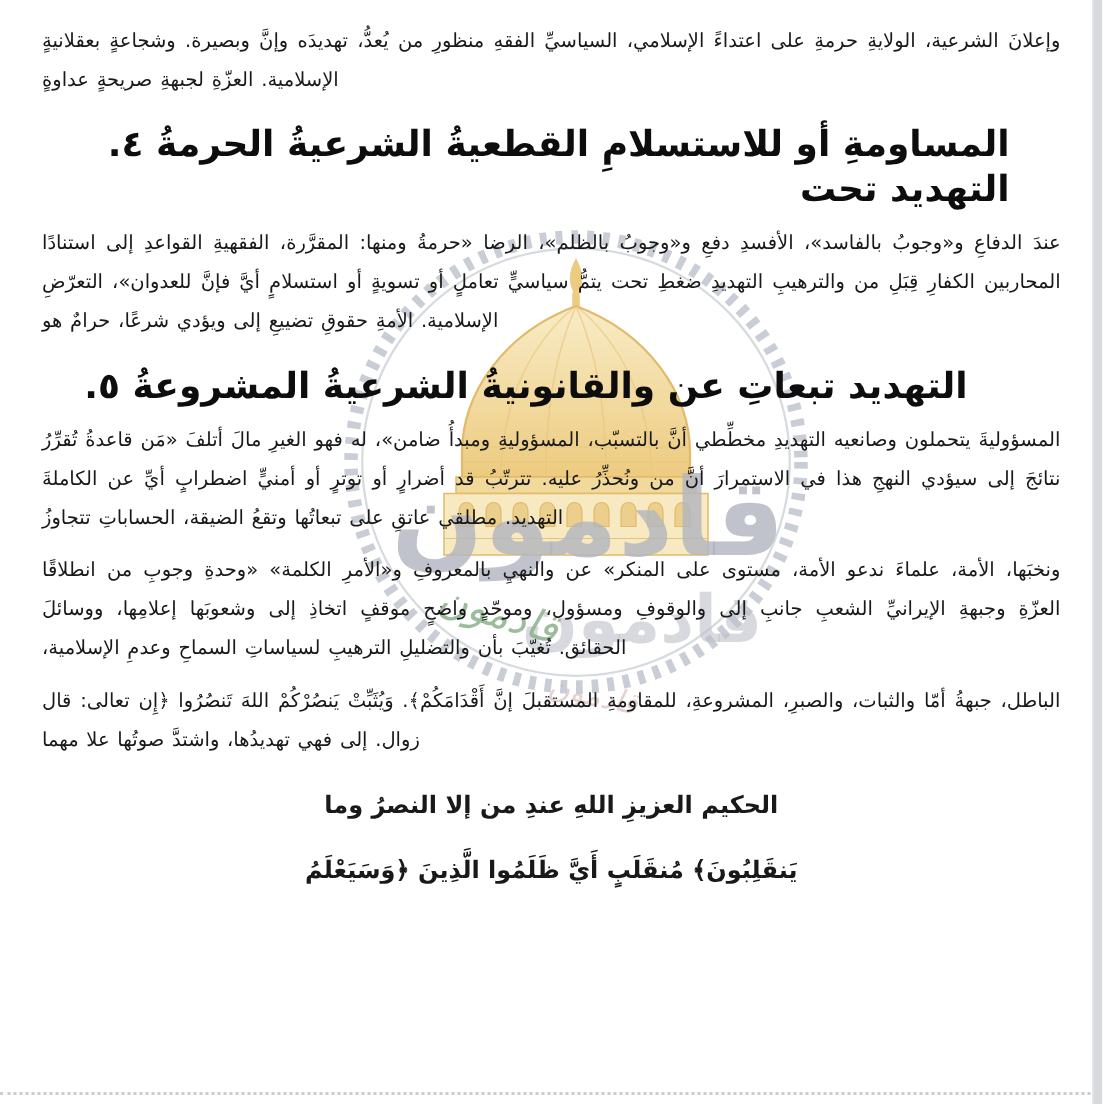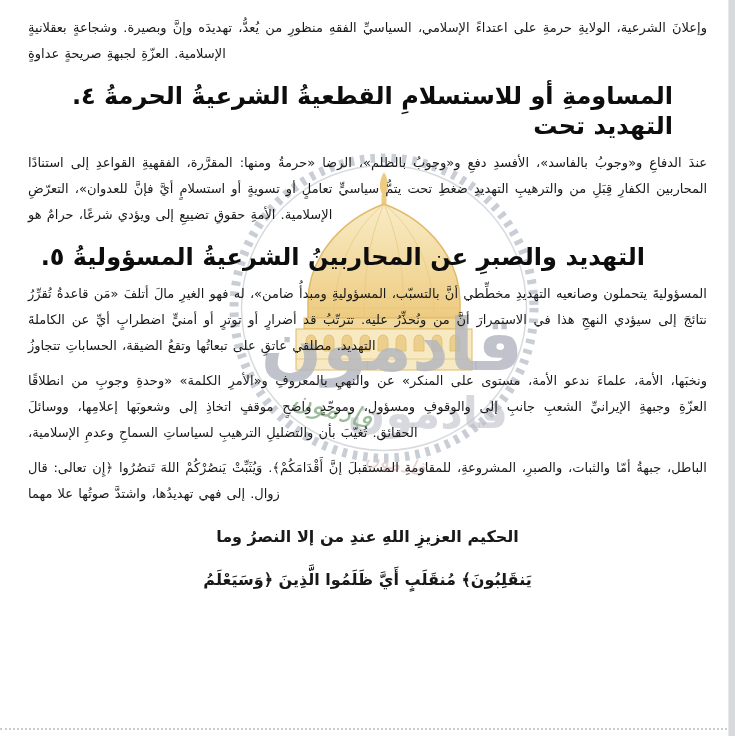--- a/index.html
+++ b/index.html
@@ -106,21 +106,21 @@
     <text x="182" y="330" text-anchor="middle" font-size="20" font-style="italic" fill="#d3a9a9" fill-opacity="0.55" transform="rotate(12 182 330)">قادمون</text>
   </svg>
 
   <div class="content">
 
     <p class="body-par" dir="ltr"><span dir="rtl">بعقلانيةٍ</span> <span dir="rtl">وشجاعةٍ</span> <span dir="rtl">وبصيرة.</span> <span dir="rtl">وإنَّ</span> <span dir="rtl">تهديدَه</span> <span dir="rtl">يُعدُّ،</span> <span dir="rtl">من</span> <span dir="rtl">منظورِ</span> <span dir="rtl">الفقهِ</span> <span dir="rtl">السياسيِّ</span> <span dir="rtl">الإسلامي،</span> <span dir="rtl">اعتداءً</span> <span dir="rtl">على</span> <span dir="rtl">حرمةِ</span> <span dir="rtl">الولايةِ</span> <span dir="rtl">الشرعية،</span> <span dir="rtl">وإعلانَ</span> <span dir="rtl">عداوةٍ</span> <span dir="rtl">صريحةٍ</span> <span dir="rtl">لجبهةِ</span> <span dir="rtl">العزّةِ</span> <span dir="rtl">الإسلامية.</span></p>
 
     <h2 class="sec-h h4" dir="ltr"><span dir="rtl">٤.</span> <span dir="rtl">الحرمةُ</span> <span dir="rtl">الشرعيةُ</span> <span dir="rtl">القطعيةُ</span> <span dir="rtl">للاستسلامِ</span> <span dir="rtl">أو</span> <span dir="rtl">المساومةِ</span> <span dir="rtl">تحت</span> <span dir="rtl">التهديد</span></h2>
     <p class="body-par" dir="ltr"><span dir="rtl">استنادًا</span> <span dir="rtl">إلى</span> <span dir="rtl">القواعدِ</span> <span dir="rtl">الفقهيةِ</span> <span dir="rtl">المقرَّرة،</span> <span dir="rtl">ومنها:</span> <span dir="rtl">«حرمةُ</span> <span dir="rtl">الرضا</span> <span dir="rtl">بالظلم»،</span> <span dir="rtl">و«وجوبُ</span> <span dir="rtl">دفعِ</span> <span dir="rtl">الأفسدِ</span> <span dir="rtl">بالفاسد»،</span> <span dir="rtl">و«وجوبُ</span> <span dir="rtl">الدفاعِ</span> <span dir="rtl">عندَ</span> <span dir="rtl">التعرّضِ</span> <span dir="rtl">للعدوان»،</span> <span dir="rtl">فإنَّ</span> <span dir="rtl">أيَّ</span> <span dir="rtl">استسلامٍ</span> <span dir="rtl">أو</span> <span dir="rtl">تسويةٍ</span> <span dir="rtl">أو</span> <span dir="rtl">تعاملٍ</span> <span dir="rtl">سياسيٍّ</span> <span dir="rtl">يتمُّ</span> <span dir="rtl">تحت</span> <span dir="rtl">ضغطِ</span> <span dir="rtl">التهديدِ</span> <span dir="rtl">والترهيبِ</span> <span dir="rtl">من</span> <span dir="rtl">قِبَلِ</span> <span dir="rtl">الكفارِ</span> <span dir="rtl">المحاربين</span> <span dir="rtl">هو</span> <span dir="rtl">حرامٌ</span> <span dir="rtl">شرعًا،</span> <span dir="rtl">ويؤدي</span> <span dir="rtl">إلى</span> <span dir="rtl">تضييعِ</span> <span dir="rtl">حقوقِ</span> <span dir="rtl">الأمةِ</span> <span dir="rtl">الإسلامية.</span></p>
 
-    <h2 class="sec-h h5" dir="ltr"><span dir="rtl">٥.</span> <span dir="rtl">المسؤوليةُ</span> <span dir="rtl">الشرعيةُ</span> <span dir="rtl">المحاربينُ</span> <span dir="rtl">عن</span> <span dir="rtl">والصبرِ</span> <span dir="rtl">التهديد</span></h2>
+    <h2 class="sec-h h5" dir="ltr"><span dir="rtl">٥.</span> <span dir="rtl">المشروعةُ</span> <span dir="rtl">الشرعيةُ</span> <span dir="rtl">والقانونيةُ</span> <span dir="rtl">عن</span> <span dir="rtl">تبعاتِ</span> <span dir="rtl">التهديد</span></h2>
     <p class="body-par" dir="ltr"><span dir="rtl">تُقرِّرُ</span> <span dir="rtl">قاعدةُ</span> <span dir="rtl">«مَن</span> <span dir="rtl">أتلفَ</span> <span dir="rtl">مالَ</span> <span dir="rtl">الغيرِ</span> <span dir="rtl">فهو</span> <span dir="rtl">له</span> <span dir="rtl">ضامن»،</span> <span dir="rtl">ومبدأُ</span> <span dir="rtl">المسؤوليةِ</span> <span dir="rtl">بالتسبّب،</span> <span dir="rtl">أنَّ</span> <span dir="rtl">مخطِّطي</span> <span dir="rtl">التهديدِ</span> <span dir="rtl">وصانعيه</span> <span dir="rtl">يتحملون</span> <span dir="rtl">المسؤوليةَ</span> <span dir="rtl">الكاملةَ</span> <span dir="rtl">عن</span> <span dir="rtl">أيِّ</span> <span dir="rtl">اضطرابٍ</span> <span dir="rtl">أمنيٍّ</span> <span dir="rtl">أو</span> <span dir="rtl">توترٍ</span> <span dir="rtl">أو</span> <span dir="rtl">أضرارٍ</span> <span dir="rtl">قد</span> <span dir="rtl">تترتّبُ</span> <span dir="rtl">عليه.</span> <span dir="rtl">ونُحذِّرُ</span> <span dir="rtl">من</span> <span dir="rtl">أنَّ</span> <span dir="rtl">الاستمرارَ</span> <span dir="rtl">في</span> <span dir="rtl">هذا</span> <span dir="rtl">النهجِ</span> <span dir="rtl">سيؤدي</span> <span dir="rtl">إلى</span> <span dir="rtl">نتائجَ</span> <span dir="rtl">تتجاوزُ</span> <span dir="rtl">الحساباتِ</span> <span dir="rtl">الضيقة،</span> <span dir="rtl">وتقعُ</span> <span dir="rtl">تبعاتُها</span> <span dir="rtl">على</span> <span dir="rtl">عاتقِ</span> <span dir="rtl">مطلقي</span> <span dir="rtl">التهديد.</span></p>
 
     <p class="body-par" dir="ltr"><span dir="rtl">انطلاقًا</span> <span dir="rtl">من</span> <span dir="rtl">وجوبِ</span> <span dir="rtl">«وحدةِ</span> <span dir="rtl">الكلمة»</span> <span dir="rtl">و«الأمرِ</span> <span dir="rtl">بالمعروفِ</span> <span dir="rtl">والنهيِ</span> <span dir="rtl">عن</span> <span dir="rtl">المنكر»</span> <span dir="rtl">على</span> <span dir="rtl">مستوى</span> <span dir="rtl">الأمة،</span> <span dir="rtl">ندعو</span> <span dir="rtl">علماءَ</span> <span dir="rtl">الأمة،</span> <span dir="rtl">ونخبَها،</span> <span dir="rtl">ووسائلَ</span> <span dir="rtl">إعلامِها،</span> <span dir="rtl">وشعوبَها</span> <span dir="rtl">إلى</span> <span dir="rtl">اتخاذِ</span> <span dir="rtl">موقفٍ</span> <span dir="rtl">واضحٍ</span> <span dir="rtl">وموحّدٍ</span> <span dir="rtl">ومسؤول،</span> <span dir="rtl">والوقوفِ</span> <span dir="rtl">إلى</span> <span dir="rtl">جانبِ</span> <span dir="rtl">الشعبِ</span> <span dir="rtl">الإيرانيِّ</span> <span dir="rtl">وجبهةِ</span> <span dir="rtl">العزّةِ</span> <span dir="rtl">الإسلامية،</span> <span dir="rtl">وعدمِ</span> <span dir="rtl">السماحِ</span> <span dir="rtl">لسياساتِ</span> <span dir="rtl">الترهيبِ</span> <span dir="rtl">والتضليلِ</span> <span dir="rtl">بأن</span> <span dir="rtl">تُغيّبَ</span> <span dir="rtl">الحقائق.</span></p>
 
     <p class="body-par" dir="ltr"><span dir="rtl">قال</span> <span dir="rtl">تعالى:</span> <span dir="rtl">﴿إِن</span> <span dir="rtl">تَنصُرُوا</span> <span dir="rtl">اللهَ</span> <span dir="rtl">يَنصُرْكُمْ</span> <span dir="rtl">وَيُثَبِّتْ</span> <span dir="rtl">أَقْدَامَكُمْ﴾.</span> <span dir="rtl">إنَّ</span> <span dir="rtl">المستقبلَ</span> <span dir="rtl">للمقاومةِ</span> <span dir="rtl">المشروعةِ،</span> <span dir="rtl">والصبرِ،</span> <span dir="rtl">والثبات،</span> <span dir="rtl">أمّا</span> <span dir="rtl">جبهةُ</span> <span dir="rtl">الباطل،</span> <span dir="rtl">مهما</span> <span dir="rtl">علا</span> <span dir="rtl">صوتُها</span> <span dir="rtl">واشتدَّ</span> <span dir="rtl">تهديدُها،</span> <span dir="rtl">فهي</span> <span dir="rtl">إلى</span> <span dir="rtl">زوال.</span></p>
 
     <p class="closing" dir="ltr"><span dir="rtl">وما</span> <span dir="rtl">النصرُ</span> <span dir="rtl">إلا</span> <span dir="rtl">من</span> <span dir="rtl">عندِ</span> <span dir="rtl">اللهِ</span> <span dir="rtl">العزيزِ</span> <span dir="rtl">الحكيم</span></p>
     <p class="closing" dir="ltr"><span dir="rtl">﴿وَسَيَعْلَمُ</span> <span dir="rtl">الَّذِينَ</span> <span dir="rtl">ظَلَمُوا</span> <span dir="rtl">أَيَّ</span> <span dir="rtl">مُنقَلَبٍ</span> <span dir="rtl">يَنقَلِبُونَ﴾</span></p>
 
   </div>

